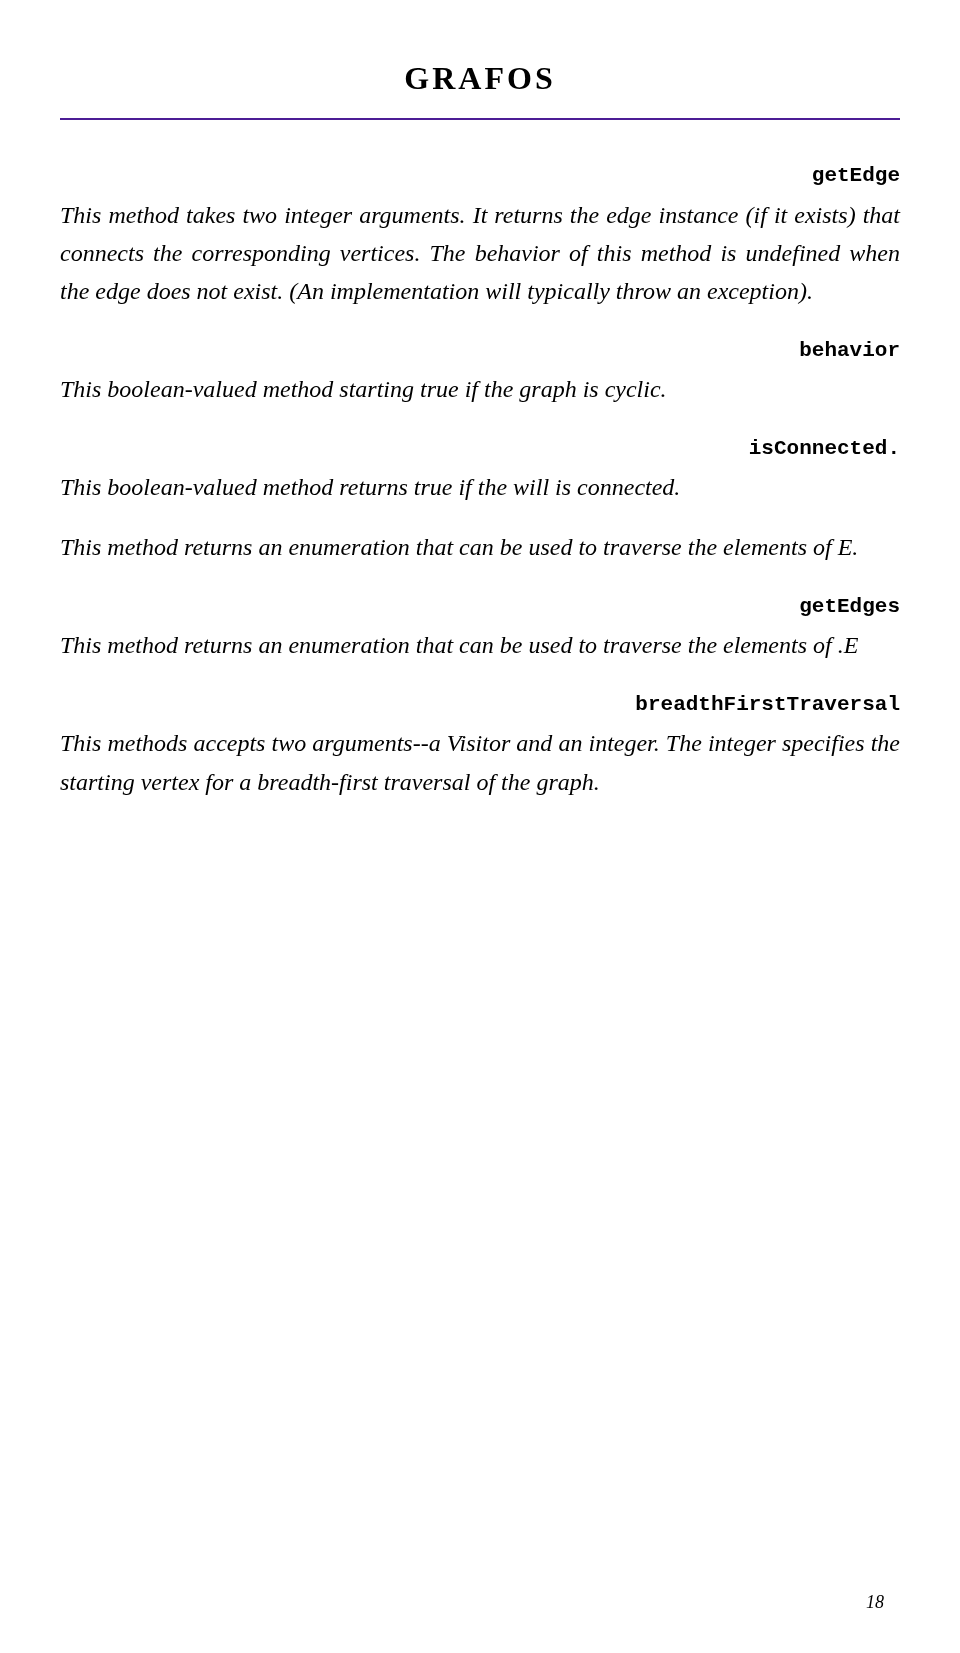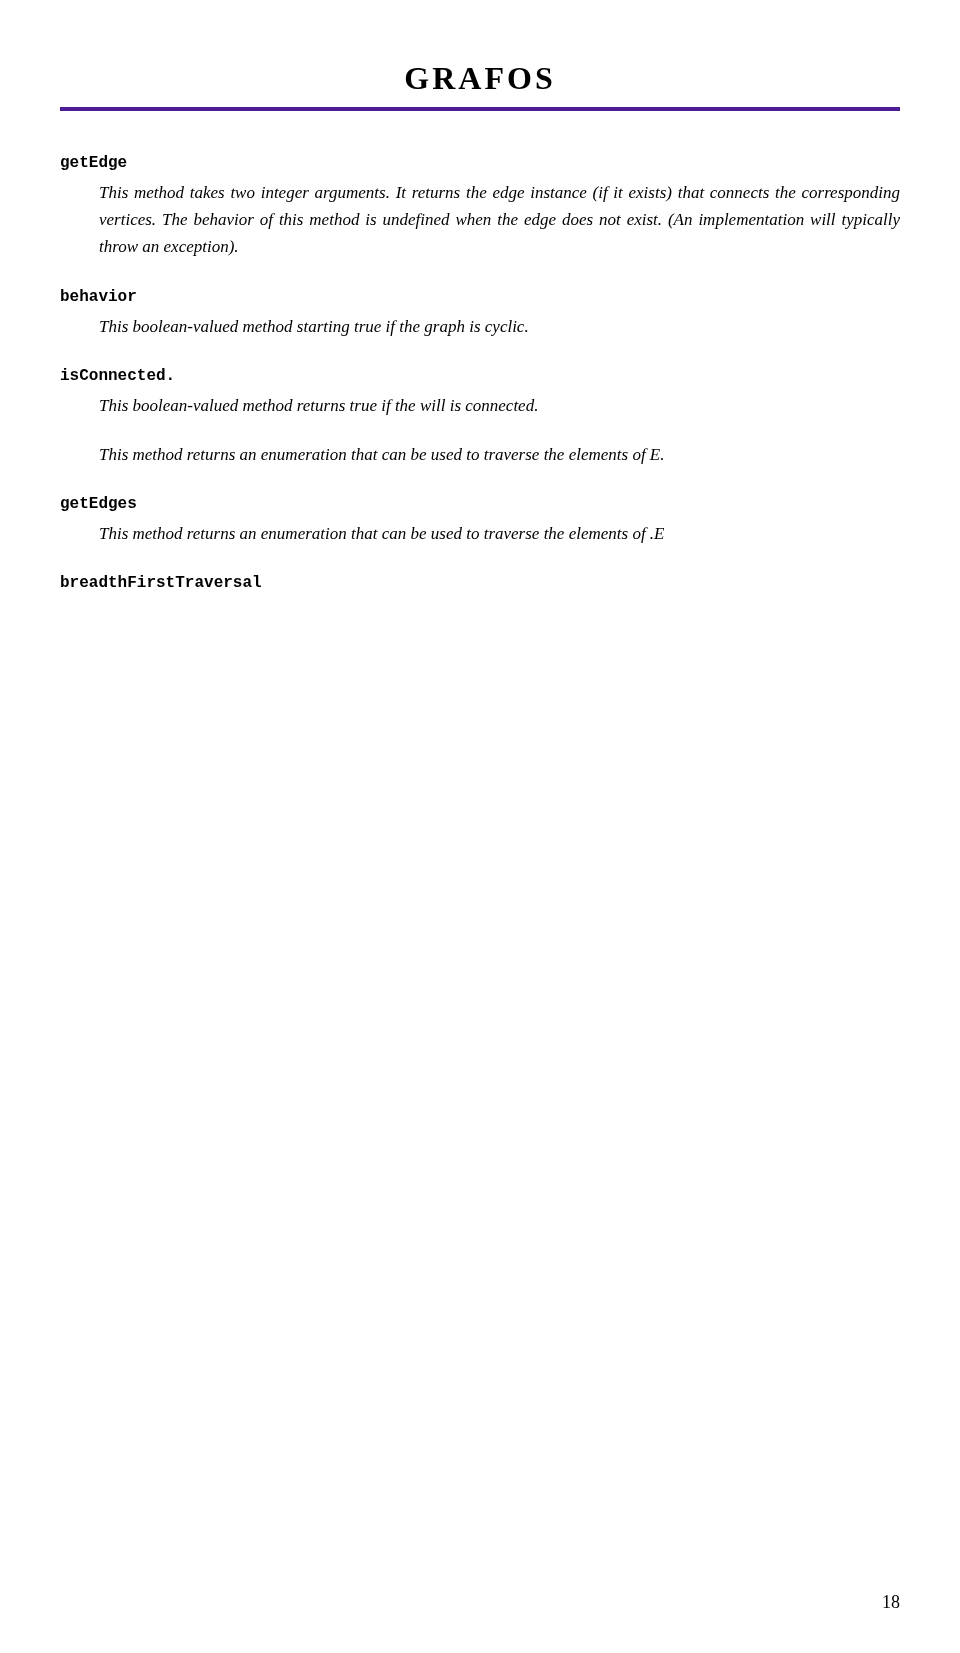--- a/index.html
+++ b/index.html
@@ -19,22 +19,22 @@
     .page {
       width: 960px;
       min-height: 1653px;
       background: #ffffff;
       padding: 60px 60px 80px 60px;
       position: relative;
     }
 
     .page-header {
       text-align: center;
-      border-bottom: 4px solid #4c1d95;
-      padding-bottom: 10px;
+      border-bottom: 2px solid #4c1d95;
+      padding-bottom: 21px;
       margin-bottom: 40px;
     }
 
     .page-title {
       font-family: 'Times New Roman', Times, serif;
       font-size: 32px;
       font-variant: small-caps;
       letter-spacing: 3px;
       font-weight: bold;
       text-transform: uppercase;
@@ -42,46 +42,47 @@
 
     .content {
       font-family: 'Times New Roman', Times, serif;
       font-size: 18px;
       line-height: 1.5;
       color: #000;
     }
 
     .method-name {
       font-family: 'Courier New', Courier, monospace;
-      font-size: 16px;
+      font-size: 21px;
       font-weight: bold;
       margin-top: 24px;
       margin-bottom: 4px;
       display: block;
+      text-align: right;
     }
 
     .method-desc {
       font-style: italic;
-      font-size: 17px;
+      font-size: 24px;
       line-height: 1.6;
       text-align: justify;
       margin-bottom: 0;
-      margin-left: 39px;
     }
 
     .section {
       margin-bottom: 22px;
     }
 
     .page-number {
       position: absolute;
       bottom: 40px;
-      right: 60px;
+      right: 76px;
       font-size: 18px;
       font-family: 'Times New Roman', Times, serif;
+      font-style: italic;
     }
   </style>
 </head>
 <body>
 
 <div class="page">
 
   <div class="page-header">
     <span class="page-title">Grafos</span>
   </div>
@@ -118,19 +119,22 @@
     <div class="section">
       <span class="method-name">getEdges</span>
       <p class="method-desc">
         This method returns an enumeration that can be used to traverse the elements of .E
       </p>
     </div>
 
 
     <div class="section">
       <span class="method-name">breadthFirstTraversal</span>
+      <p class="method-desc">
+        This methods accepts two arguments--a Visitor and an integer. The integer specifies the starting vertex for a breadth-first traversal of the graph.
+      </p>
     </div>
 
   </div>
 
   <div class="page-number">18</div>
 
 </div>
 
 </body></html>

